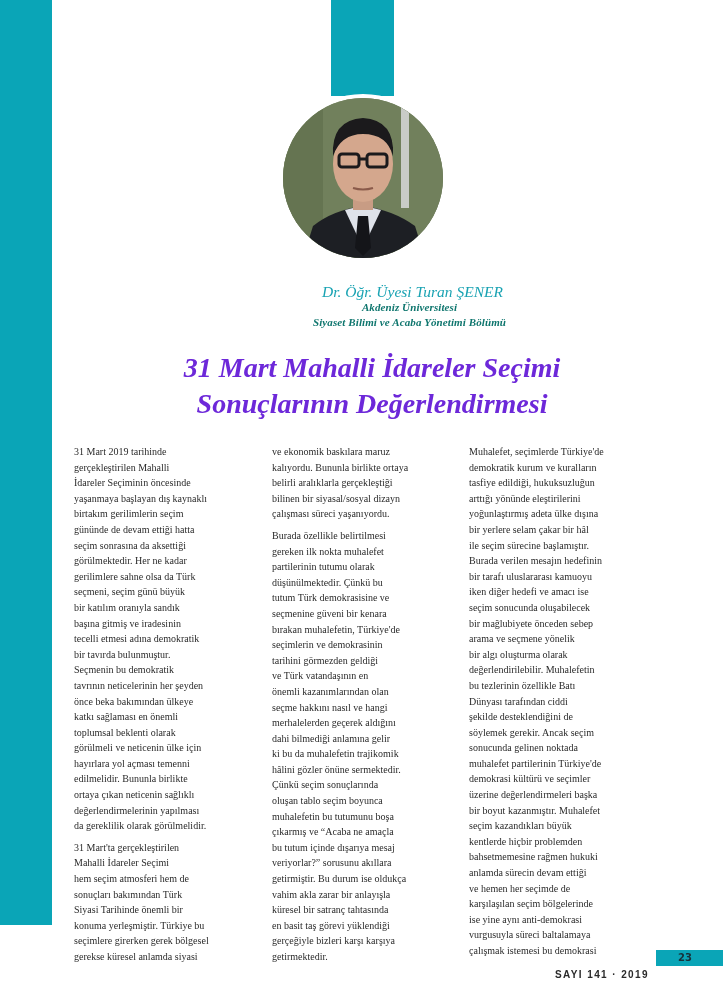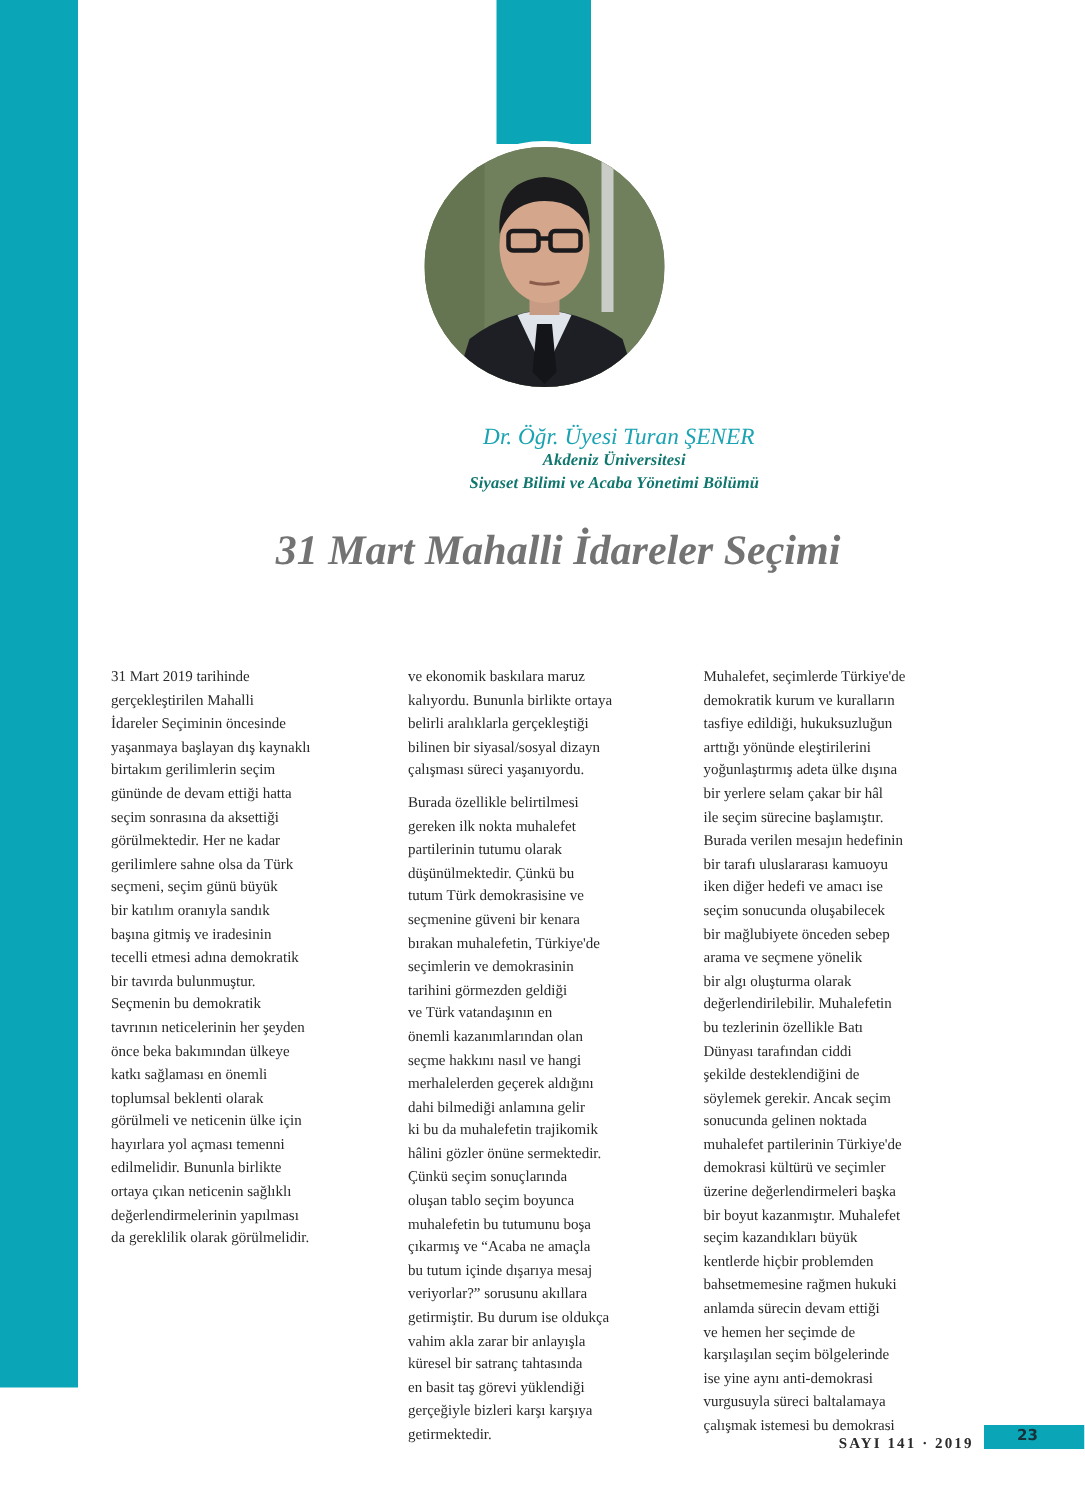--- a/index.html
+++ b/index.html
@@ -23,35 +23,35 @@
 
   .author { position: absolute; left: 0; width: 723px; top: 283px; text-align: center; margin-left: 48px; }
   .author-name {
     font-style: italic; color: #1aa3b3; font-size: 15.5px; line-height: 17px;
     position: relative; left: 3px;
   }
   .author-line { font-size: 11px; line-height: 15px; color: #0f766e; font-weight: bold; letter-spacing: 0.1px; font-style: italic; }
 
   .title {
     position: absolute; left: 52px; width: 640px; top: 350px; text-align: center;
-    font-style: italic; font-weight: bold; font-size: 28px; line-height: 36px; color: #737373;
+    font-style: italic; font-weight: bold; font-size: 28px; line-height: 36px; color: #6d28d9;
   }
 
   .col {
     position: absolute; top: 444px; font-size: 10px; line-height: 15.6px; color: #2a2a2a;
   }
   .col p { margin: 0 0 6px 0; white-space: pre-line; }
   .col1 { left: 74px; width: 200px; }
   .col2 { left: 272px; width: 196px; }
   .col3 { left: 469px; width: 220px; }
 
   .footer { position: absolute; top: 950px; height: 17px; left: 0; width: 723px; }
   .issue {
-  position: absolute; right: 74px; top: 5px;
-    font-family: Liberation Serif, serif; font-weight: bold; font-size: 10px;
+  position: absolute; right: 74px; top: 17px;
+    font-family: Liberation Sans, sans-serif; font-weight: bold; font-size: 10px;
     letter-spacing: 1.4px; color: #2a2a2a; line-height: 15px;
   }
   .pagenum {
     position: absolute; left: 656px; top: 0; width: 67px; height: 16px; background: #0aa5b7;
     font-family: "DejaVu Sans", sans-serif; font-weight: bold; font-size: 10px; color: #17323a;
     line-height: 16px; padding-left: 22px; box-sizing: border-box;
   }
 </style>
 </head>
 <body>
@@ -79,20 +79,21 @@
 </div>
 
 <div class="author">
   <div class="author-name">Dr. Öğr. Üyesi Turan ŞENER</div>
   <div class="author-line">Akdeniz Üniversitesi</div>
   <div class="author-line">Siyaset Bilimi ve Acaba Yönetimi Bölümü</div>
 </div>
 
 <div class="title">
   <div>31 Mart Mahalli İdareler Seçimi</div>
+  <div>Sonuçlarının Değerlendirmesi</div>
 </div>
 
 <div class="col col1">
   <p>31 Mart 2019 tarihinde
 gerçekleştirilen Mahalli
 İdareler Seçiminin öncesinde
 yaşanmaya başlayan dış kaynaklı
 birtakım gerilimlerin seçim
 gününde de devam ettiği hatta
 seçim sonrasına da aksettiği
@@ -107,20 +108,28 @@
 tavrının neticelerinin her şeyden
 önce beka bakımından ülkeye
 katkı sağlaması en önemli
 toplumsal beklenti olarak
 görülmeli ve neticenin ülke için
 hayırlara yol açması temenni
 edilmelidir. Bununla birlikte
 ortaya çıkan neticenin sağlıklı
 değerlendirmelerinin yapılması
 da gereklilik olarak görülmelidir.</p>
+  <p>31 Mart'ta gerçekleştirilen
+Mahalli İdareler Seçimi
+hem seçim atmosferi hem de
+sonuçları bakımından Türk
+Siyasi Tarihinde önemli bir
+konuma yerleşmiştir. Türkiye bu
+seçimlere girerken gerek bölgesel
+gerekse küresel anlamda siyasi</p>
 </div>
 
 <div class="col col2">
   <p>ve ekonomik baskılara maruz
 kalıyordu. Bununla birlikte ortaya
 belirli aralıklarla gerçekleştiği
 bilinen bir siyasal/sosyal dizayn
 çalışması süreci yaşanıyordu.</p>
   <p>Burada özellikle belirtilmesi
 gereken ilk nokta muhalefet

